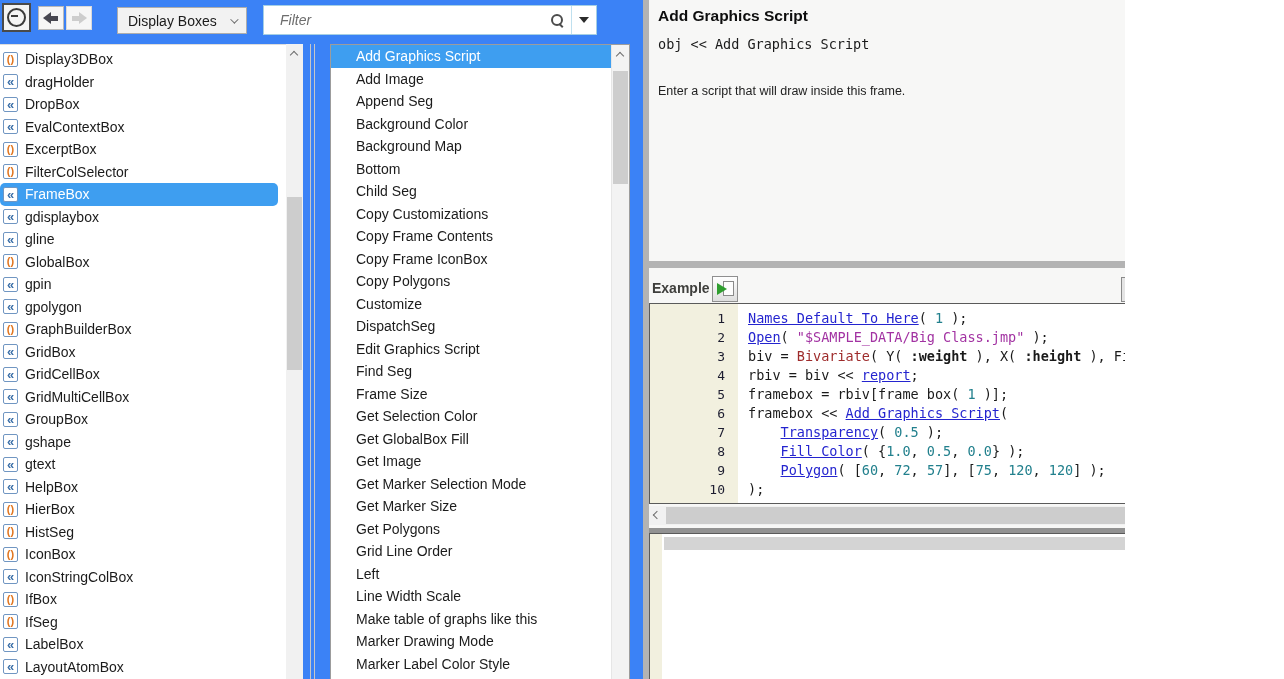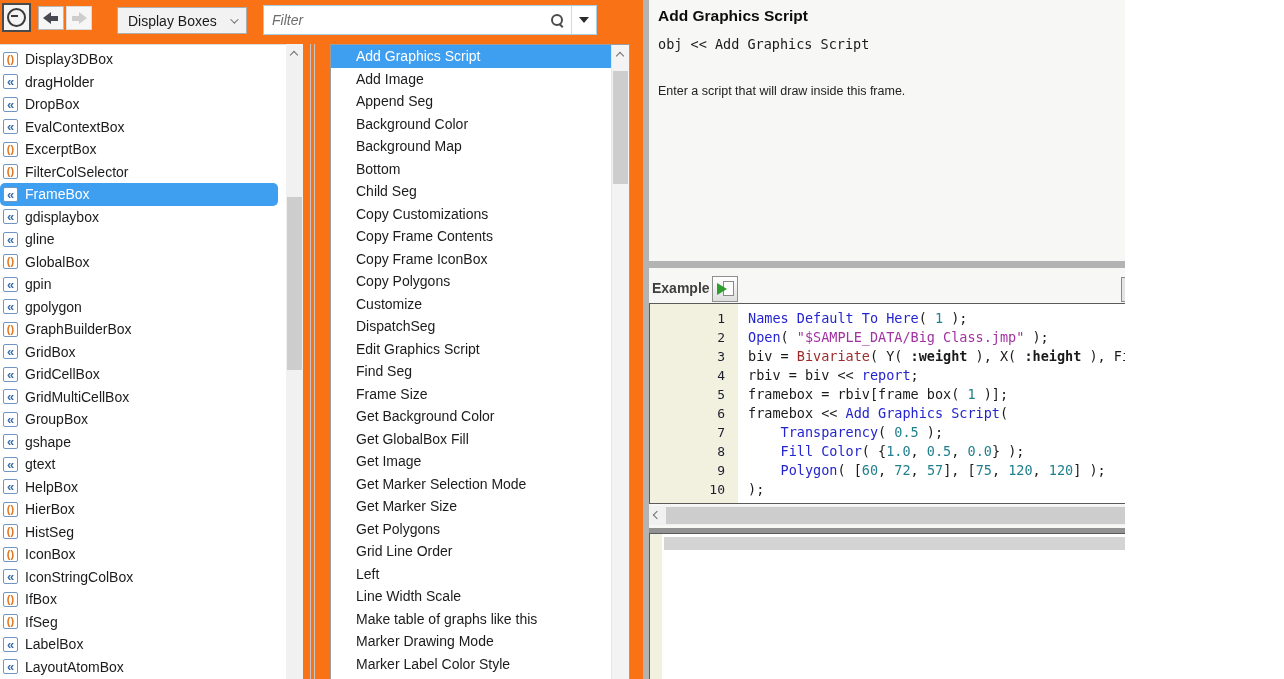--- a/index.html
+++ b/index.html
@@ -1,18 +1,18 @@
 <!DOCTYPE html>
 <html style="--selection-blue: #3e9ef0; --icon-border: #7096c2; --icon-chev: #3a6fa8; --icon-paren: #e0751f; --kw: #2424cf; --num: #22808d; --str: #a232a2; --fn: #9e2b2b; --gutter-bg: #f2f0df; --run-green: #2f9e2f;"><head>
 <meta charset="utf-8">
 <style>
   html,body{margin:0;padding:0;}
   #app{
     position:relative; width:1125px; height:679px; overflow:hidden;
-    background:#f97316; font-family:"Liberation Sans", sans-serif;
+    background:#3b82f6; font-family:"Liberation Sans", sans-serif;
     color:#1b1b1b; -webkit-font-smoothing:antialiased;
   }
   
   .tb-btn{position:absolute; box-sizing:border-box; display:flex; align-items:center; justify-content:center;}
   .home-btn{left:2px; top:3px; width:29px; height:29px; border:2px solid #4a4a4a; background:#f4f4f4;}
   .circle-minus{width:15px;height:15px;border:2px solid #3a3a3a;border-radius:50%;position:relative;}
   .circle-minus::after{content:"";position:absolute;left:2px;top:5px;width:7px;height:2px;background:#3a3a3a;}
   .back-btn{left:38px; top:6px; width:26px; height:24px; border:1px solid #b9b9b9; background:#f6f6f6;}
   .fwd-btn{left:66px; top:6px; width:26px; height:24px; border:1px solid #d9d9d9; background:#f6f6f6;}
   .arrow{position:relative; width:16px; height:12px;}
@@ -25,21 +25,21 @@
   .cat-dd{left:117px; top:7px; width:130px; height:27px; border:1px solid #adadad; background:#f2f2f2;
     font-size:14px; color:#1a1a1a; justify-content:space-between; padding:0 10px; cursor:default;}
   .chev{display:inline-block; width:7px; height:7px; border-right:2px solid #5c5c5c; border-bottom:2px solid #5c5c5c;}
   .chev.down{transform:rotate(45deg) translateY(-2px);}
   .chev.up{transform:rotate(-135deg);}
   .chev.left{transform:rotate(135deg);}
   .chev.right{transform:rotate(-45deg);}
   .chev.small{width:5px;height:5px;border-width:1.5px;border-color:#6e6e6e;}
   .filter-wrap{left:263px; top:5px; width:334px; height:30px; background:#fff; border:1px solid #a5cfe4; display:flex; align-items:center;}
   .filter-input{flex:1; border:none; outline:none; background:transparent; font-family:"Liberation Sans",sans-serif;
-    font-size:14px; font-style:italic; color:#333; padding:0 8px; height:26px;}
+    font-size:14px; font-style:italic; color:#333; padding:0 16px; height:26px;}
   .filter-input::placeholder{color:#6e6e6e; font-style:italic;}
   .mag{position:relative; width:15px; height:15px; margin-right:6px;}
   .mag::before{content:""; position:absolute; left:1px; top:1px; width:8px; height:8px; border:2px solid #4c4c4c; border-radius:50%;}
   .mag::after{content:""; position:absolute; left:10px; top:10px; width:2px; height:5px; background:#4c4c4c; transform:rotate(-45deg);}
   .filter-sep{width:1px; height:28px; background:#bfe0ef;}
   .dd-arrow{width:0;height:0;border-left:5px solid transparent;border-right:5px solid transparent;border-top:6px solid #2b2b2b;margin:0 7px;}
   
   .left-list{position:absolute; left:0; top:44px; width:286px; height:635px; background:#fff; border-top:1px solid #dcdcdc; overflow:hidden; padding-top:3px; box-sizing:border-box;}
   .lrow{height:22.5px; display:flex; align-items:center; padding-left:3px; font-size:14px; cursor:default;}
   .lrow.sel{background:var(--selection-blue,#3e9ef0); border-radius:5px; color:#fff; width:275px;}
@@ -75,21 +75,21 @@
   .btn{position:absolute; top:277px; height:25px; box-sizing:border-box; display:flex; align-items:center; justify-content:center; font-size:13px;flex-direction:column;}
   .see-also{left:472px; width:78px; border:1px solid #8a8a8a; background:#e4e4e4; color:#1c1c1c; gap:6px;}
   .see-also .dd{width:0;height:0;border-left:4.5px solid transparent;border-right:4.5px solid transparent;border-top:5.5px solid #1c1c1c;}
   .topic-help{left:557px; width:75px; border:1px solid #c2c2c2; background:#f1f1f1; color:#a3a3a1;}
   
   .code-panel{position:absolute; left:0; top:303px; width:631px; height:201px; background:#fff; border:1px solid #5a5a5a; box-sizing:border-box; display:flex; overflow:hidden;}
   .gutter{width:88px; background:var(--gutter-bg,#f2f0df); padding-top:5px; box-sizing:border-box; flex:none;}
   .lnum{height:19px; line-height:19px; text-align:right; padding-right:13px; font-family:"DejaVu Sans Mono",monospace; font-size:13px; color:#1d1d30;}
   .code-lines{flex:1; padding:5px 0 0 10px; overflow:hidden;}
   .cline{height:19px; line-height:19px; font-family:"DejaVu Sans Mono",monospace; font-size:13.5px; white-space:pre; color:#1a1a1a;}
-  .tk-k{color:var(--kw,#2424cf);}
+  .tk-k{color:var(--kw,#2424cf);text-decoration:underline;}
   .tk-n{color:var(--num,#22808d);}
   .tk-s{color:var(--str,#a232a2);}
   .tk-f{color:var(--fn,#9e2b2b);}
   .tk-b{font-weight:bold;}
   .code-vsb{width:17px; flex:none; background:#f4f4f4; border-left:1px solid #e2e2e2; position:relative;}
   
   .hsb{position:absolute; left:0; top:506px; width:608px; height:19px; background:#f1f1f1;}
   .hsb .thumb{position:absolute; left:17px; top:1px; width:504px; height:17px; background:#cdcdcd;}
   .hsb .chev{position:absolute; top:6px;}
   .hsplit2{position:absolute; left:0; top:528px; width:635px; height:5px; background:#929292;}
@@ -268,21 +268,21 @@
         <div class="mrow">Child Seg</div>
         <div class="mrow">Copy Customizations</div>
         <div class="mrow">Copy Frame Contents</div>
         <div class="mrow">Copy Frame IconBox</div>
         <div class="mrow">Copy Polygons</div>
         <div class="mrow">Customize</div>
         <div class="mrow">DispatchSeg</div>
         <div class="mrow">Edit Graphics Script</div>
         <div class="mrow">Find Seg</div>
         <div class="mrow">Frame Size</div>
-        <div class="mrow">Get Background Color</div>
+        <div class="mrow">Get Selection Color</div>
         <div class="mrow">Get GlobalBox Fill</div>
         <div class="mrow">Get Image</div>
         <div class="mrow">Get Marker Selection Mode</div>
         <div class="mrow">Get Marker Size</div>
         <div class="mrow">Get Polygons</div>
         <div class="mrow">Grid Line Order</div>
         <div class="mrow">Left</div>
         <div class="mrow">Line Width Scale</div>
         <div class="mrow">Make table of graphs like this</div>
         <div class="mrow">Marker Drawing Mode</div>

